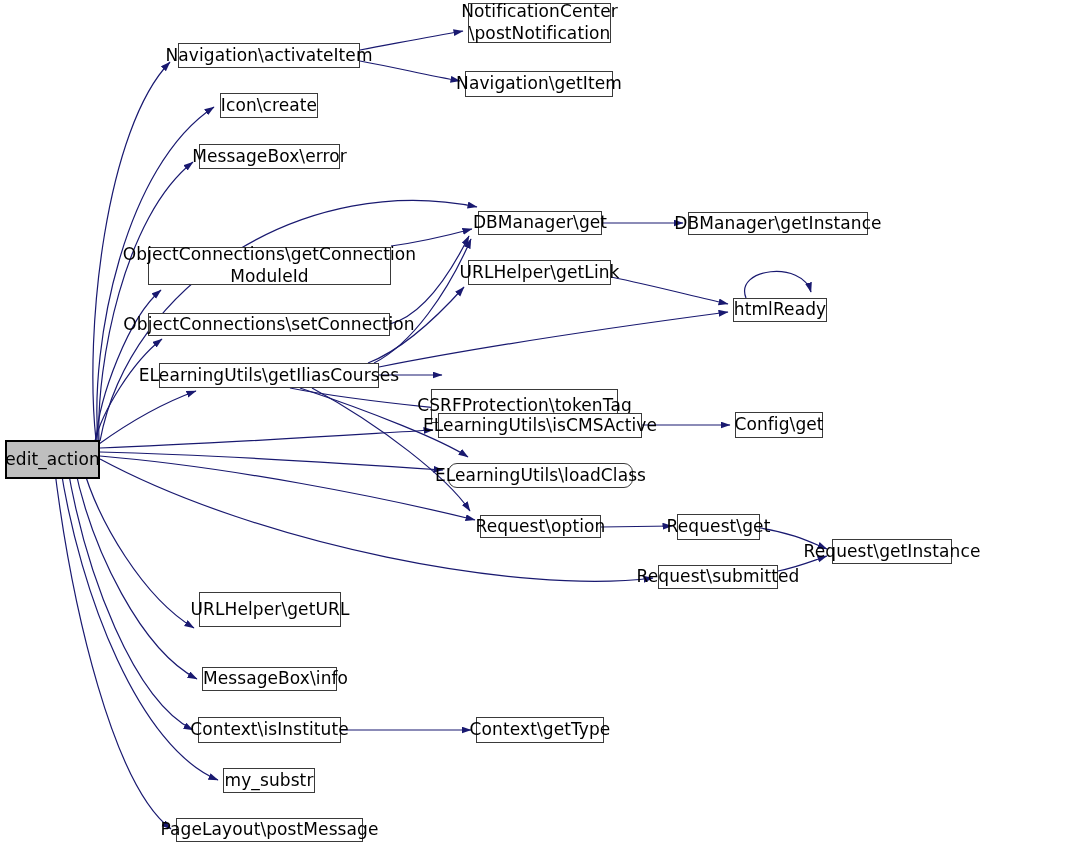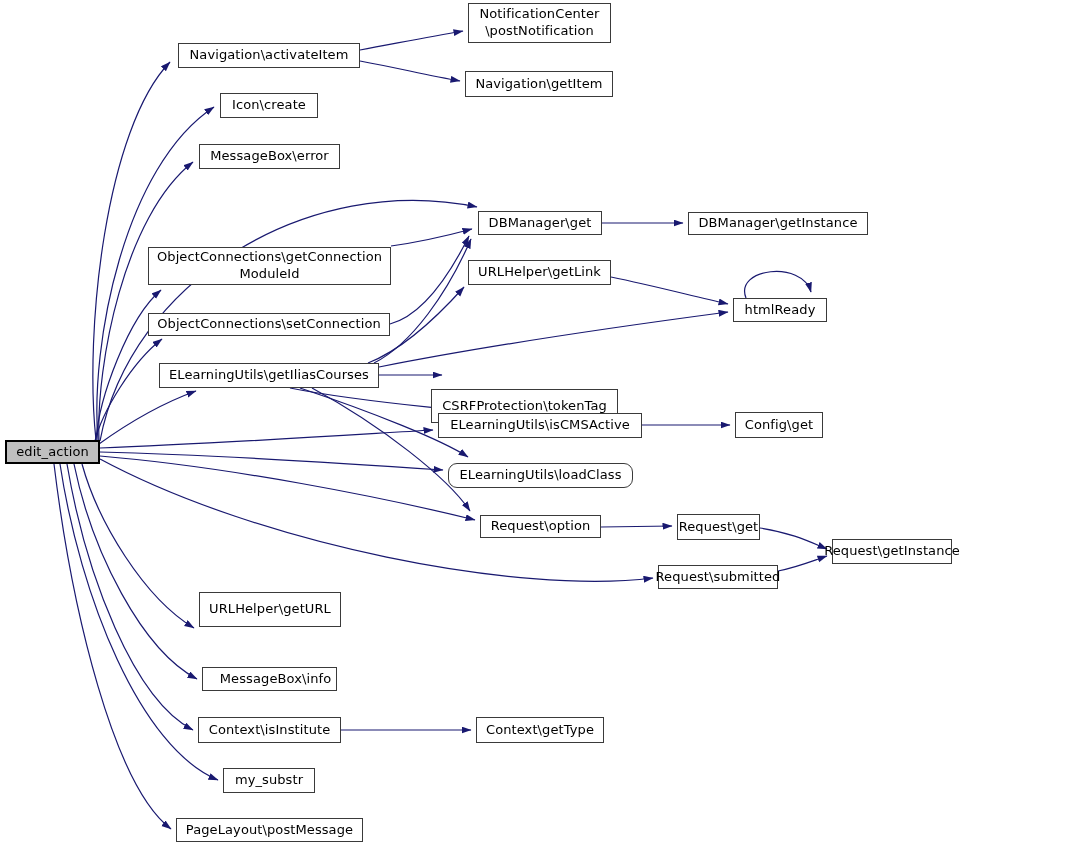--- a/index.html
+++ b/index.html
@@ -12,21 +12,21 @@
     overflow:hidden;
   }
   #edges{position:absolute;left:0;top:0;width:1076px;height:850px;}
   .node{
     position:absolute;
     box-sizing:border-box;
     display:flex;align-items:center;justify-content:center;
     border:1.3px solid #3a3a3a;
     background:#ffffff;
     color:#000000;
-    font-size:13px;
+    font-size:17px;
     line-height:1.28;
     letter-spacing:0.1px;
     text-align:center;
     white-space:pre-line;
     cursor:pointer;
     z-index:2;
   }
   .node.root{
     background:#bfbfbf;
     border:2px solid #000000;
@@ -76,21 +76,21 @@
       <path marker-end="url(#arrow)" d="M 611,277 C 655,286 692,296 728,304"></path>
       <path marker-end="url(#arrow)" d="M 746,298 C 734,268 802,260 811,292"></path>
       <path marker-end="url(#arrow)" d="M 642,425 L 730,425"></path>
       <path marker-end="url(#arrow)" d="M 601,527 L 672,526"></path>
       <path marker-end="url(#arrow)" d="M 760,528 C 792,533 808,541 827,549"></path>
       <path marker-end="url(#arrow)" d="M 778,571 C 798,567 812,561 827,556"></path>
       <path marker-end="url(#arrow)" d="M 341,730 L 471,730"></path>
     </g>
   </svg>
 
-  <div class="node root" style="left:5px;top:440px;width:95px;height:24px;">edit_action</div>
+  <div class="node root" style="left:5px;top:440px;width:95px;height:39px;">edit_action</div>
   <div class="node" style="left:178px;top:43px;width:182px;height:25px;">Navigation\activateItem</div>
   <div class="node" style="left:468px;top:3px;width:143px;height:40px;">NotificationCenter
 \postNotification</div>
   <div class="node" style="left:465px;top:71px;width:148px;height:26px;">Navigation\getItem</div>
   <div class="node" style="left:220px;top:93px;width:98px;height:25px;">Icon\create</div>
   <div class="node" style="left:199px;top:144px;width:141px;height:25px;">MessageBox\error</div>
   <div class="node" style="left:478px;top:211px;width:124px;height:24px;">DBManager\get</div>
   <div class="node" style="left:688px;top:212px;width:180px;height:23px;">DBManager\getInstance</div>
   <div class="node" style="left:148px;top:247px;width:243px;height:38px;">ObjectConnections\getConnection
 ModuleId</div>

